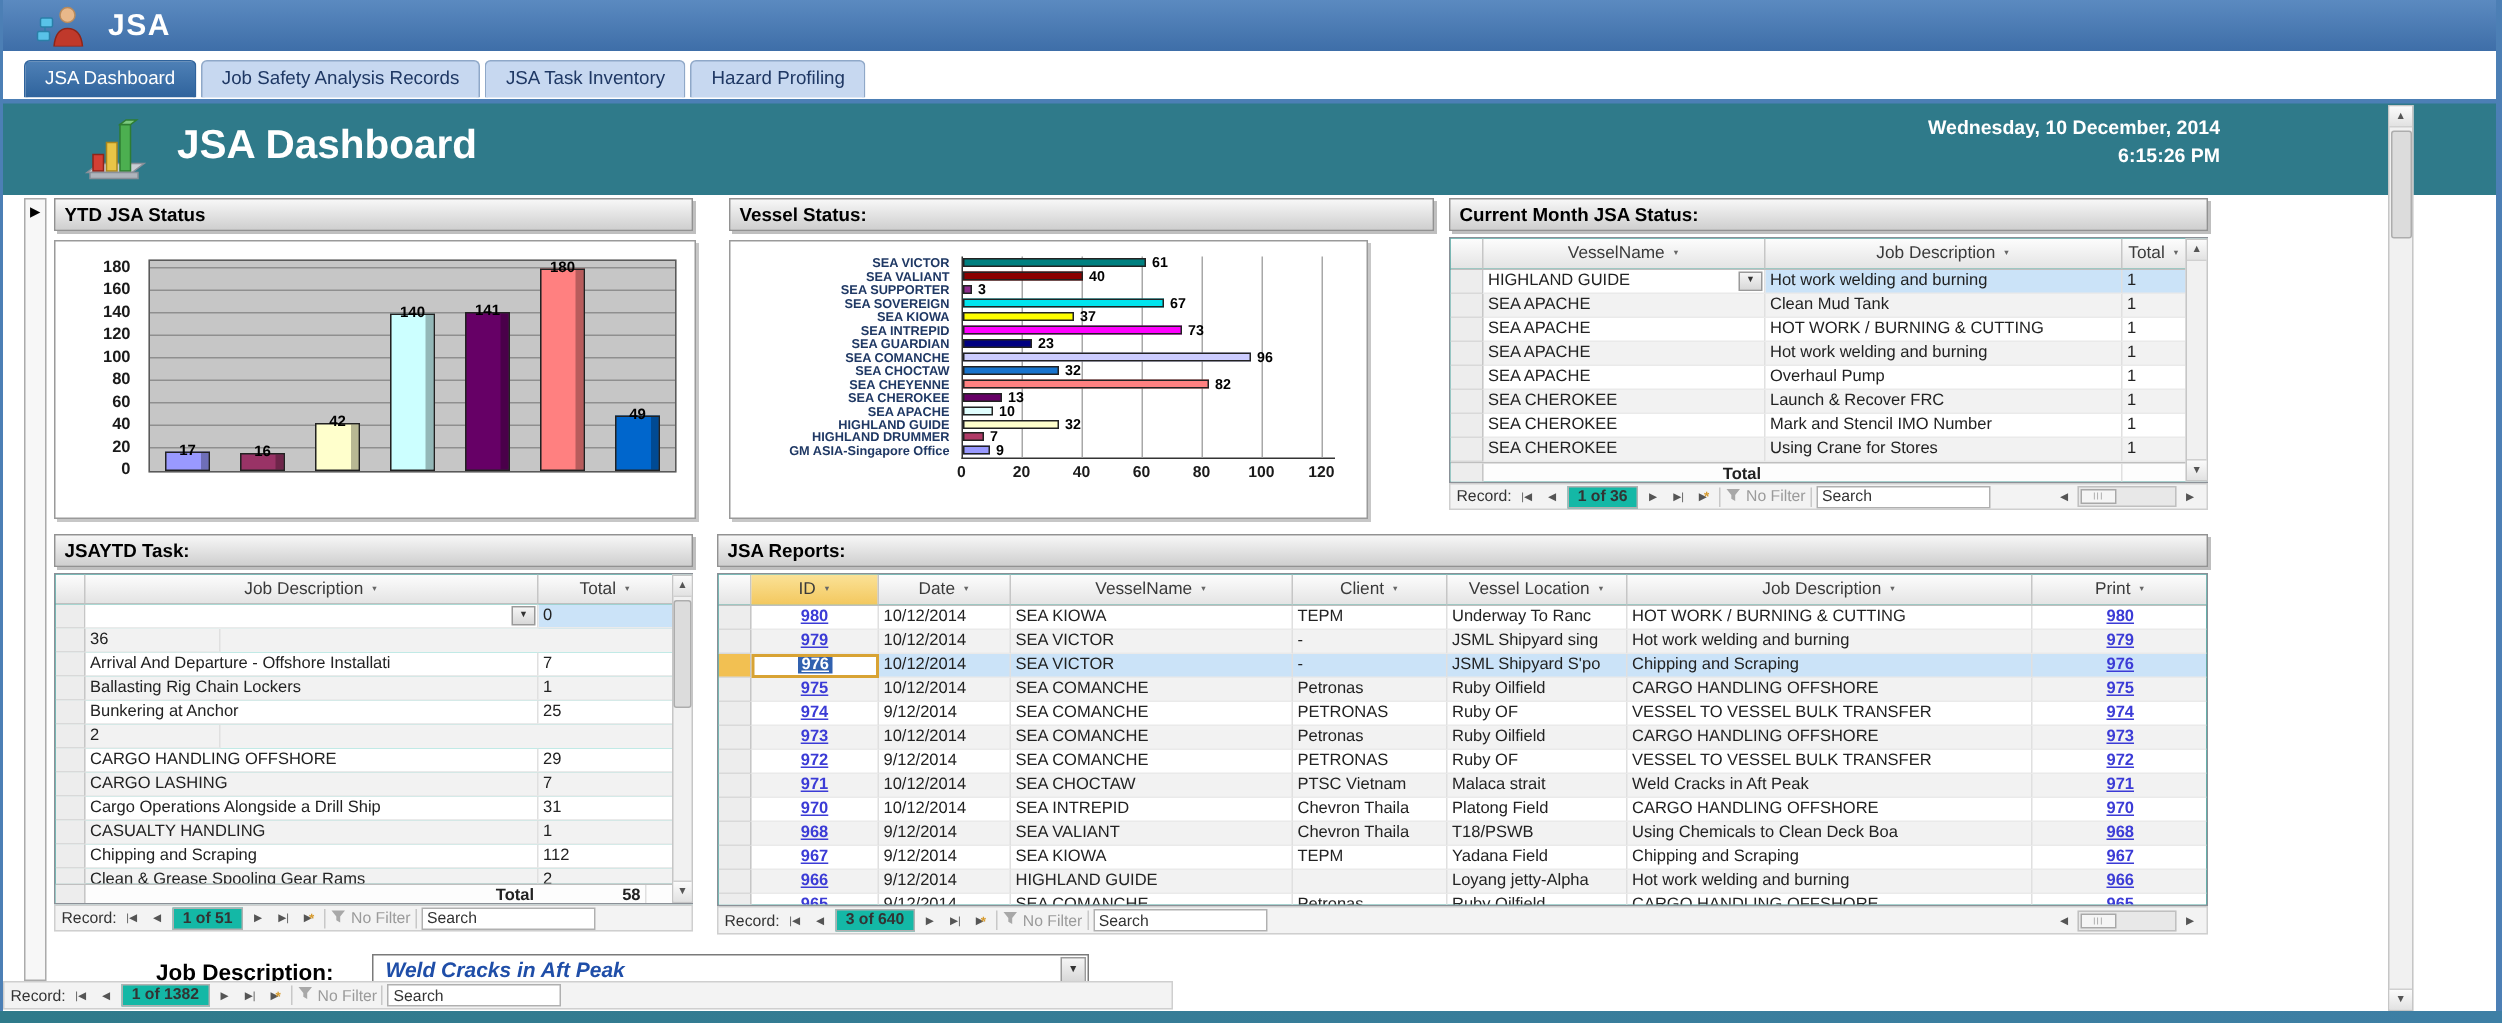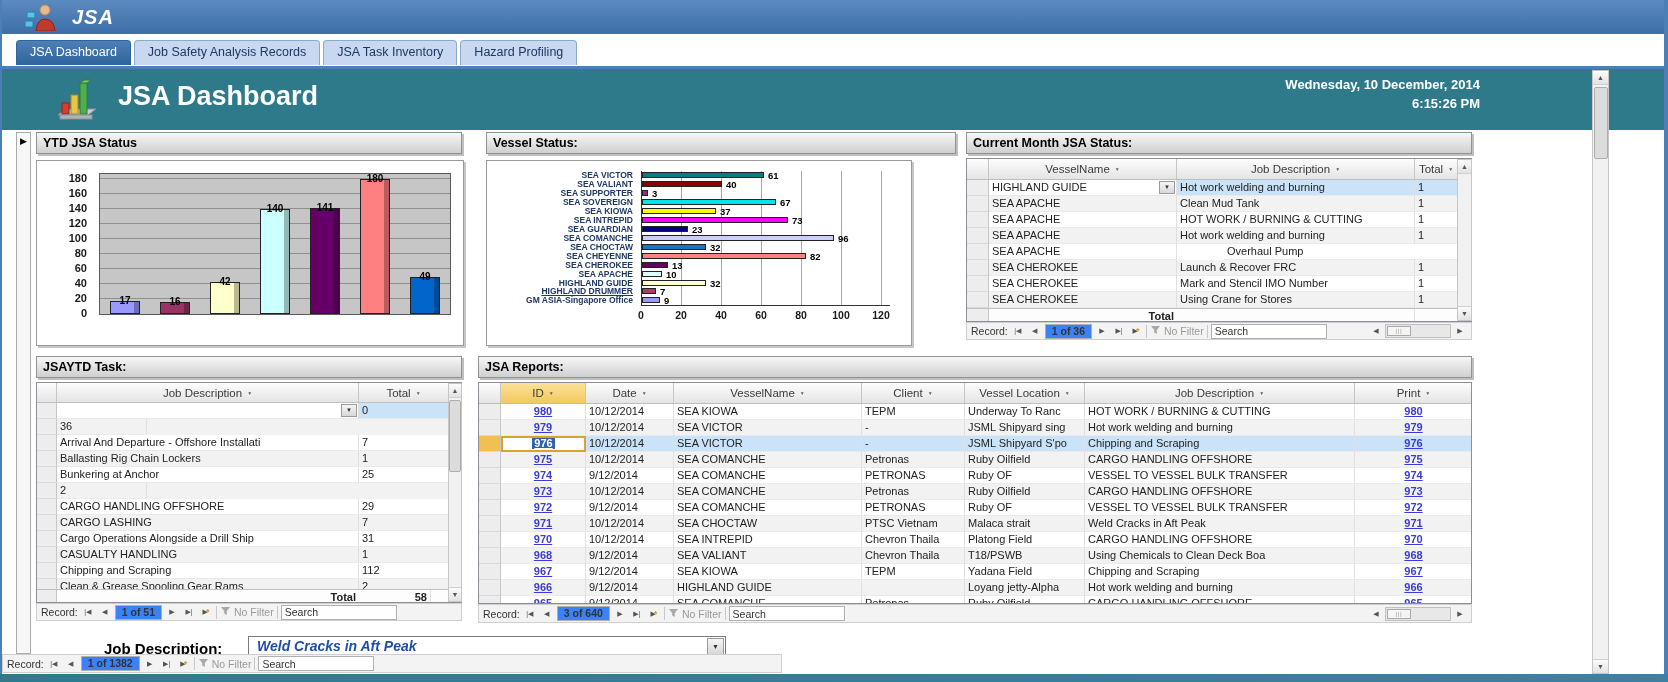--- a/index.html
+++ b/index.html
@@ -2,21 +2,21 @@
 <html><head>
 <meta charset="utf-8">
 <style>
   html,body{margin:0;padding:0;background:#fff;}
   .stage{position:relative;width:1668px;height:682px;overflow:hidden;background:#fff;
          font-family:"Liberation Sans",sans-serif;color:#222;}
   .abs{position:absolute;}
   
   .titlebar{left:0;top:0;width:1668px;height:34px;background:linear-gradient(#5B8AC0,#3E6EA8);
             display:flex;align-items:center;}
-  .app-title{color:#fff;font-size:20px;font-weight:bold;letter-spacing:1px;margin-left:40px;font-style:italic;}
+  .app-title{color:#fff;font-size:20px;font-weight:bold;letter-spacing:1px;margin-left:40px;}
   .tabstrip{left:0;top:34px;width:1668px;height:32px;background:#fff;box-sizing:border-box;
             padding:6px 0 0 16px;}
   .tab{display:inline-block;margin-right:3px;padding:4px 13px 6px;border:1px solid #8FA8C8;border-bottom:none;
        border-radius:4px 4px 0 0;background:#C7D8F0;color:#1F3864;font-size:12.5px;cursor:default;}
   .tab.active{background:linear-gradient(#4E80B6,#2F639C);color:#fff;border-color:#2F639C;}
   .banner{left:0;top:66px;width:1668px;height:64px;background:#2F7A8A;border-top:3px solid #4C7FB5;box-sizing:border-box;}
   .banner-title{position:absolute;left:118px;top:12px;color:#fff;font-size:27px;font-weight:bold;}
   .banner-date{position:absolute;left:1080px;top:6px;width:400px;text-align:right;color:#fff;
                font-size:13px;font-weight:bold;line-height:19px;}
   .edge-l{left:0;top:0;width:2px;height:682px;background:#4C7FB5;}
@@ -48,21 +48,21 @@
   .combo-btn{position:absolute;right:1px;top:1px;width:16px;height:13px;background:linear-gradient(#F5F5F5,#D8D8D8);
              border:1px solid #9A9A9A;font-size:6px;color:#333;display:flex;align-items:center;justify-content:center;box-sizing:border-box;}
   .cell-combo{position:relative;background:#fff;}
   .sel-text{background:#3161AF;color:#fff;padding:0 2px;}
   .idsel{border:2px solid #D8A334 !important;background:#fff !important;line-height:11px;}
   
   .recnav{display:flex;align-items:center;background:#F3F3F3;border:1px solid #CFCFCF;box-sizing:border-box;
           font-size:10.5px;color:#333;gap:3px;padding:0 4px;}
   .nav-btn{width:14px;height:13px;display:flex;align-items:center;justify-content:center;font-size:7px;
            color:#555;background:transparent;flex:none;}
-  .nav-box{background:#3b82f6;border:1px solid #B0B0B0;height:13px;line-height:13px;padding:0 6px;font-weight:600;flex:none;}
+  .nav-box{background:#14b8a6;border:1px solid #B0B0B0;height:13px;line-height:13px;padding:0 6px;font-weight:600;flex:none;}
   .nav-sep{width:1px;height:13px;background:#C8C8C8;flex:none;}
   .nav-dim{color:#9A9A9A;}
   .nav-star{color:#D69A2D;font-weight:bold;font-size:9px;margin-left:-2px;}
   .search{height:13px;border:1px solid #B0B0B0;font-size:10.5px;width:108px;padding:0 3px;
           font-family:"Liberation Sans",sans-serif;color:#333;background:#fff;flex:none;}
   .hscroll{margin-left:auto;display:flex;align-items:center;gap:2px;}
   .hs-track{width:64px;height:12px;background:#E8E8E8;border:1px solid #C0C0C0;position:relative;}
   .hs-thumb{position:absolute;left:1px;top:1px;width:22px;height:8px;background:#F5F5F5;border:1px solid #A8A8A8;
             display:flex;align-items:center;justify-content:center;font-size:5px;color:#888;letter-spacing:1px;}
   
@@ -225,21 +225,21 @@
         <div class="cat-lab" style="right: 4px; top: 26.1px; width: 146px;">SEA SOVEREIGN</div>
         <div class="cat-lab" style="right: 4px; top: 35.0333px; width: 146px;">SEA KIOWA</div>
         <div class="cat-lab" style="right: 4px; top: 43.9667px; width: 146px;">SEA INTREPID</div>
         <div class="cat-lab" style="right: 4px; top: 52.9px; width: 146px;">SEA GUARDIAN</div>
         <div class="cat-lab" style="right: 4px; top: 61.8333px; width: 146px;">SEA COMANCHE</div>
         <div class="cat-lab" style="right: 4px; top: 70.7667px; width: 146px;">SEA CHOCTAW</div>
         <div class="cat-lab" style="right: 4px; top: 79.7px; width: 146px;">SEA CHEYENNE</div>
         <div class="cat-lab" style="right: 4px; top: 88.6333px; width: 146px;">SEA CHEROKEE</div>
         <div class="cat-lab" style="right: 4px; top: 97.5667px; width: 146px;">SEA APACHE</div>
         <div class="cat-lab" style="right: 4px; top: 106.5px; width: 146px;">HIGHLAND GUIDE</div>
-        <div class="cat-lab" style="right: 4px; top: 115.433px; width: 146px; text-decoration: underline;">HIGHLAND DRUMMER</div>
+        <div class="cat-lab" style="right: 4px; top: 115.433px; width: 146px;">HIGHLAND DRUMMER</div>
         <div class="cat-lab" style="right: 4px; top: 124.367px; width: 146px;">GM ASIA-Singapore Office</div>
       </div>
     <div class="abs" id="v-xlab" style="left:154px;top:146px;width:260px;height:16px">
         <div class="vx-lab" style="left: -14px; top: 2px; width: 28px;">0</div>
         <div class="vx-lab" style="left: 26px; top: 2px; width: 28px;">20</div>
         <div class="vx-lab" style="left: 66px; top: 2px; width: 28px;">40</div>
         <div class="vx-lab" style="left: 106px; top: 2px; width: 28px;">60</div>
         <div class="vx-lab" style="left: 146px; top: 2px; width: 28px;">80</div>
         <div class="vx-lab" style="left: 186px; top: 2px; width: 28px;">100</div>
         <div class="vx-lab" style="left: 226px; top: 2px; width: 28px;">120</div>
@@ -282,21 +282,21 @@
       </div>
       <div class="ds-row alt">
         <div class="ds-selcell" style="width: 22px;"></div>
         <div class="ds-cell" style="width: 188px;">SEA APACHE</div>
         <div class="ds-cell" style="width: 238px;">Hot work welding and burning</div>
         <div class="ds-cell" style="width: 43px;">1</div>
       </div>
       <div class="ds-row">
         <div class="ds-selcell" style="width: 22px;"></div>
         <div class="ds-cell" style="width: 188px;">SEA APACHE</div>
-        <div class="ds-cell" style="width: 238px; margin-left: 47px;">Overhaul Pump</div>
+        <div class="ds-cell" style="width: 238px;">Overhaul Pump</div>
         <div class="ds-cell" style="width: 43px;">1</div>
       </div>
       <div class="ds-row alt">
         <div class="ds-selcell" style="width: 22px;"></div>
         <div class="ds-cell" style="width: 188px;">SEA CHEROKEE</div>
         <div class="ds-cell" style="width: 238px;">Launch &amp; Recover FRC</div>
         <div class="ds-cell" style="width: 43px;">1</div>
       </div>
       <div class="ds-row">
         <div class="ds-selcell" style="width: 22px;"></div>

